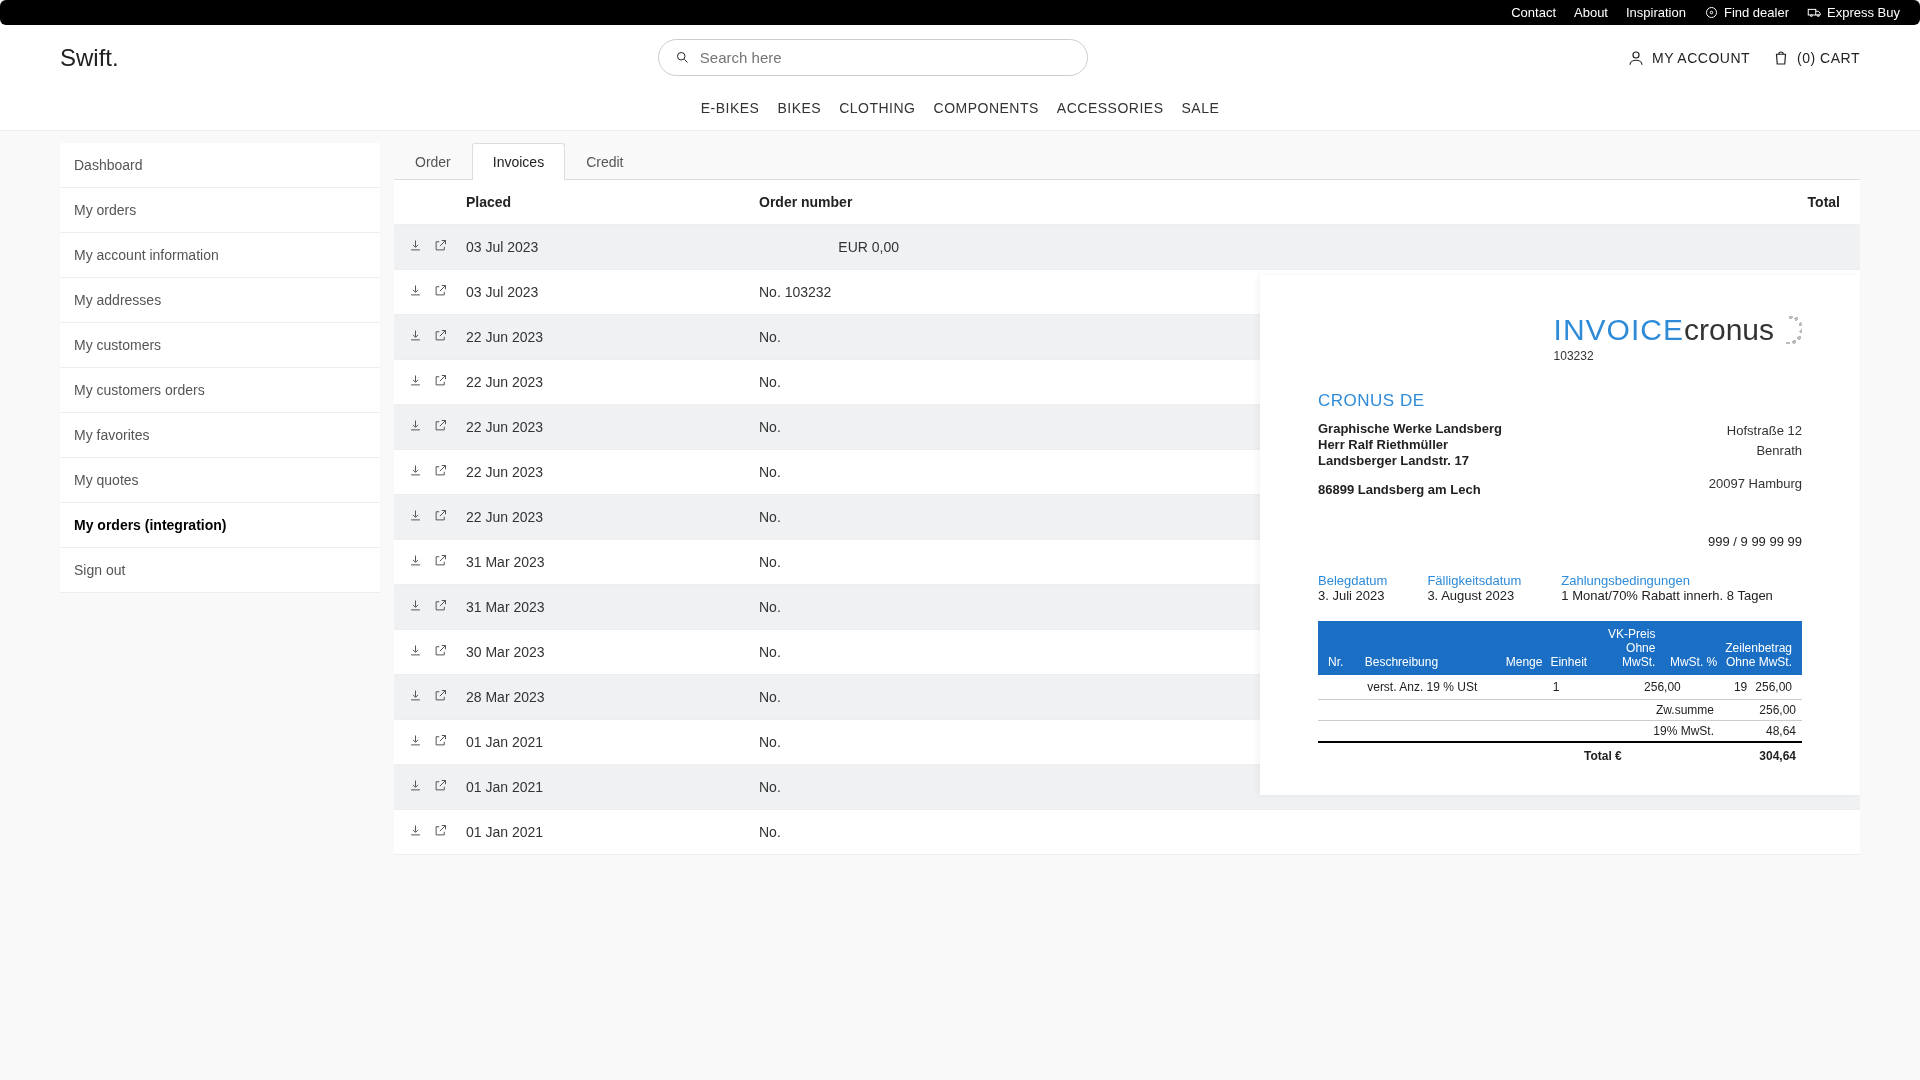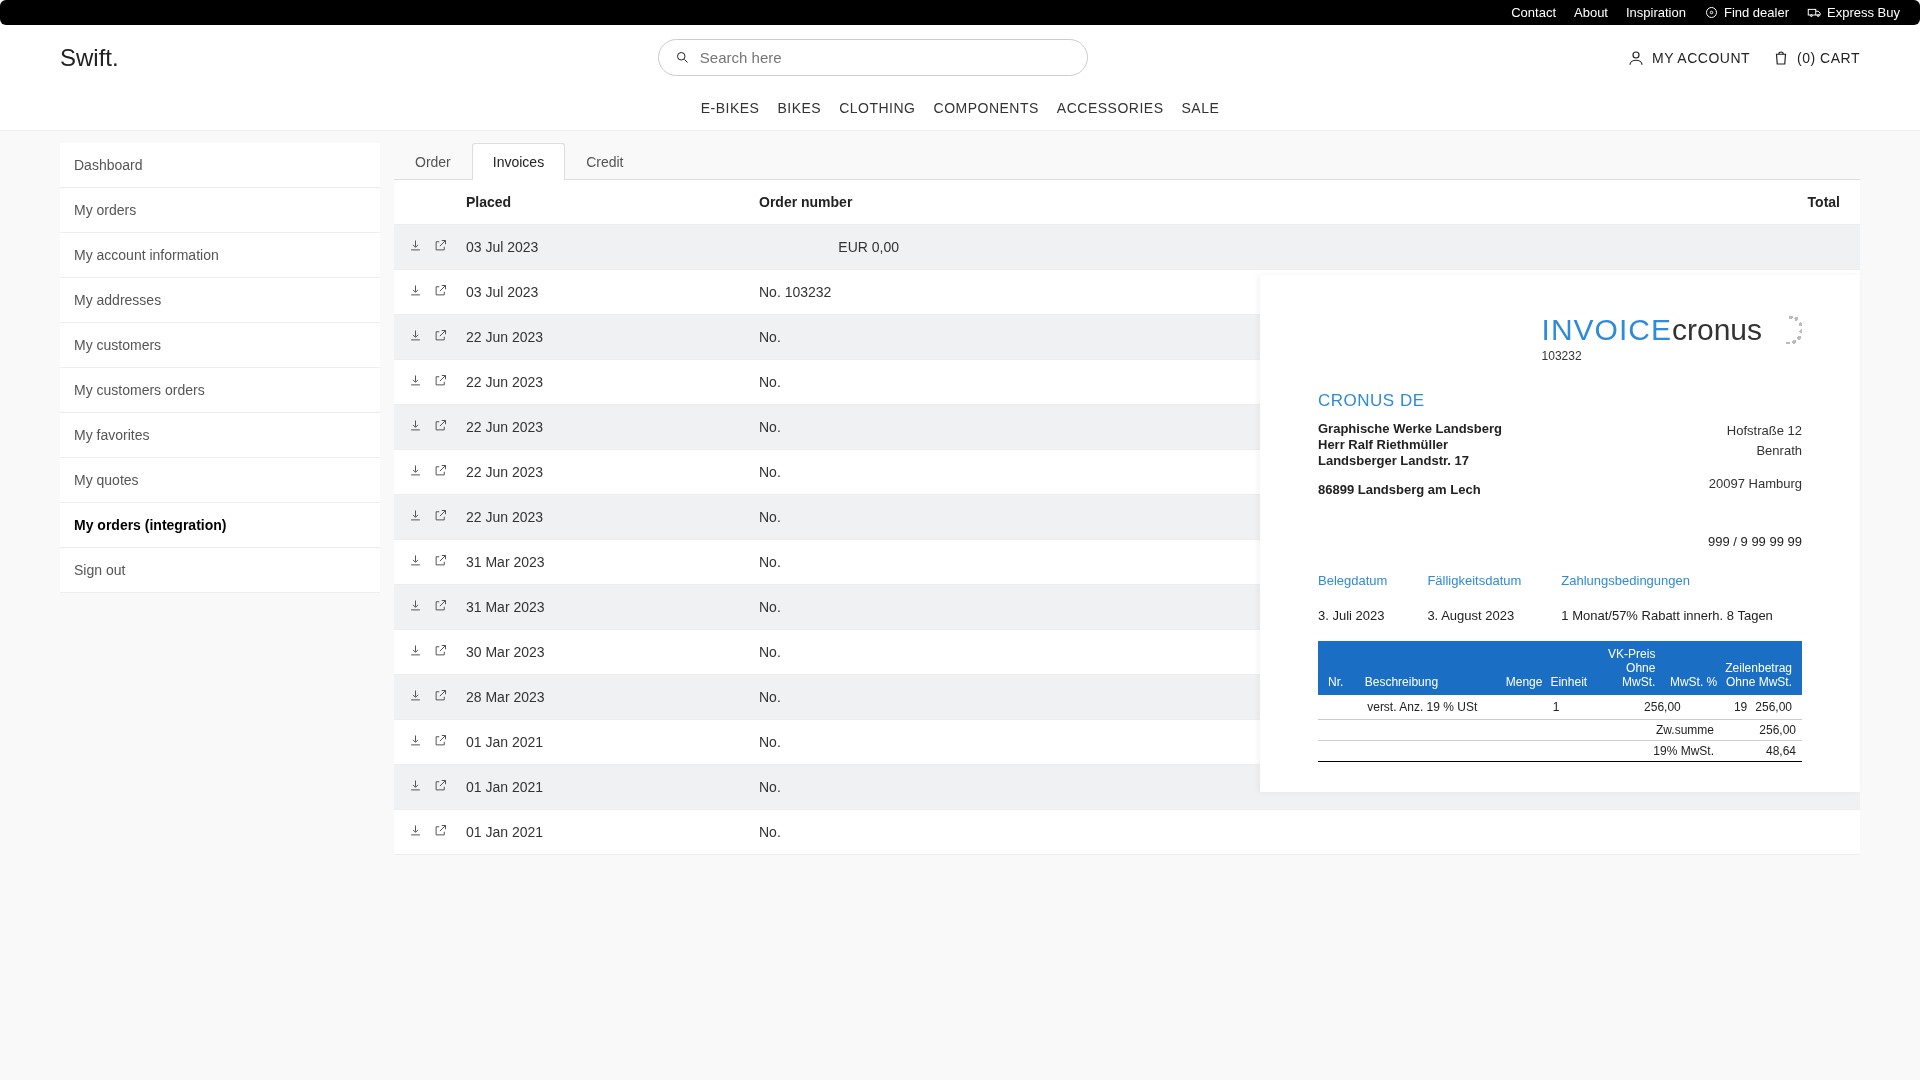--- a/index.html
+++ b/index.html
@@ -42,38 +42,38 @@
 .row .icons { width: 58px; display: flex; gap: 10px; color: #555; }
 .row .icons span { cursor: pointer; }
 .row .c-placed { width: 293px; color: #333; }
 .row .c-order { flex: 1; color: #333; }
 .row .c-total { width: 140px; text-align: right; color: #333; }
 
 .invoice-panel { position: absolute; top: 132px; right: 0; width: 600px; background: #fff; padding: 38px 58px 30px; box-shadow: -2px 0 6px rgba(0,0,0,0.05); }
 .inv-header { display: flex; justify-content: flex-end; align-items: flex-start; }
 .inv-title { color: #2e8bd8; font-size: 30px; font-weight: 500; letter-spacing: 1px; }
 .inv-num { font-size: 12px; color: #333; margin-top: 2px; }
-.inv-logo { font-size: 30px; font-weight: 400; color: #333; display: flex; align-items: center; gap: 12px; }
+.inv-logo { font-size: 30px; font-weight: 400; color: #333; display: flex; align-items: center; gap: 0; }
 .dots { display: inline-block; width: 28px; height: 28px; position: relative; }
 .dots::before { content: ""; position: absolute; inset: 0; background:
   radial-gradient(circle at 80% 10%, #bbb 2px, transparent 2px),
   radial-gradient(circle at 95% 30%, #bbb 2px, transparent 2px),
   radial-gradient(circle at 98% 55%, #bbb 2px, transparent 2px),
   radial-gradient(circle at 90% 78%, #bbb 2px, transparent 2px),
   radial-gradient(circle at 72% 92%, #bbb 2px, transparent 2px),
   radial-gradient(circle at 50% 98%, #bbb 2px, transparent 2px),
   radial-gradient(circle at 60% 5%, #bbb 2px, transparent 2px);
 }
 .inv-company { color: #2e8bd8; font-size: 17px; text-align: left; margin-top: 28px; letter-spacing: 0.5px; }
 .inv-from-to { display: flex; justify-content: space-between; margin-top: 10px; font-size: 13px; }
 .inv-bill div { font-weight: 600; margin-bottom: 1px; }
 .inv-addr { text-align: right; color: #333; line-height: 1.5; }
 .inv-phone { text-align: right; margin-top: 36px; font-size: 13px; }
 .inv-meta { display: flex; gap: 40px; margin-top: 24px; font-size: 13px; }
-.inv-meta .mlabel { color: #2e8bd8; margin-bottom: 20px; }
+.inv-meta .mlabel { color: #2e8bd8; margin-bottom: 0; }
 .inv-meta .mcol.terms { flex: 1; }
 
 .inv-table { margin-top: 18px; font-size: 12px; }
 .inv-thead { background: #1a6fc4; color: #fff; display: flex; align-items: flex-end; padding: 4px 6px; }
 .ih { padding: 2px 4px; }
 .ih.nr { width: 40px; }
 .ih.desc { width: 150px; }
 .ih.menge { width: 55px; text-align: right; }
 .ih.ein { width: 54px; }
 .ih.vk { width: 70px; text-align: right; }
@@ -451,21 +451,21 @@
         <div class="mcol">
           <div class="mlabel">Belegdatum</div>
           <div>3. Juli 2023</div>
         </div>
         <div class="mcol">
           <div class="mlabel">Fälligkeitsdatum</div>
           <div>3. August 2023</div>
         </div>
         <div class="mcol terms">
           <div class="mlabel">Zahlungsbedingungen</div>
-          <div>1 Monat/57% Rabatt innerh. 8 Tagen</div>
+          <div>1 Monat/70% Rabatt innerh. 8 Tagen</div>
         </div>
       </div>
 
       <div class="inv-table">
         <div class="inv-thead">
           <div class="ih nr">Nr.</div>
           <div class="ih desc">Beschreibung</div>
           <div class="ih menge">Menge</div>
           <div class="ih ein">Einheit</div>
           <div class="ih vk">VK-Preis Ohne MwSt.</div>
@@ -482,16 +482,20 @@
           <div class="it ih zb">256,00</div>
         </div>
         <div class="inv-sum">
           <div class="lbl">Zw.summe</div>
           <div class="val">256,00</div>
         </div>
         <div class="inv-sum" style="border-bottom:1.5px solid #000">
           <div class="lbl">19% MwSt.</div>
           <div class="val">48,64</div>
         </div>
+        <div class="inv-total">
+          <div class="tlbl">Total €</div>
+          <div class="tval">304,64</div>
+        </div>
       </div>
     </div>
   </div>
 </div>
 
 </body></html>

